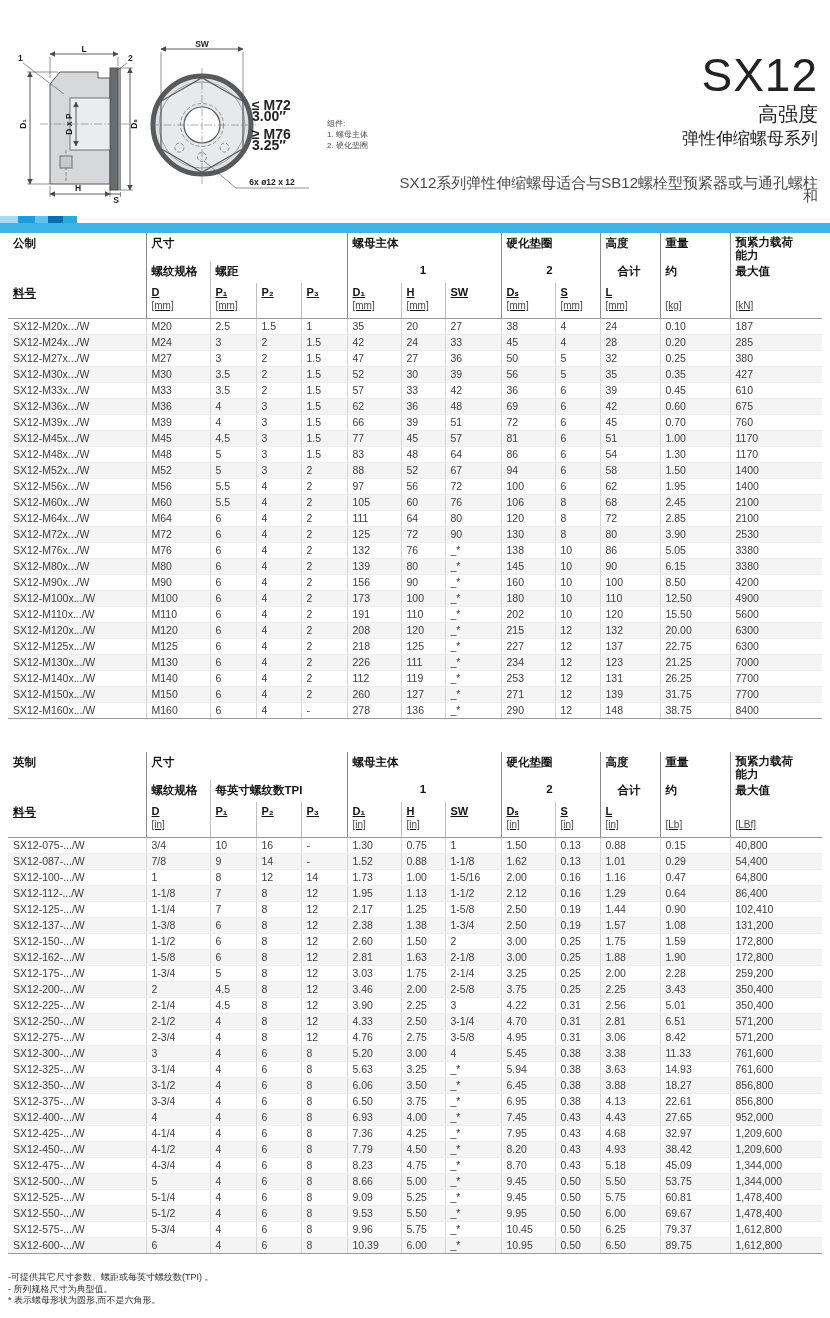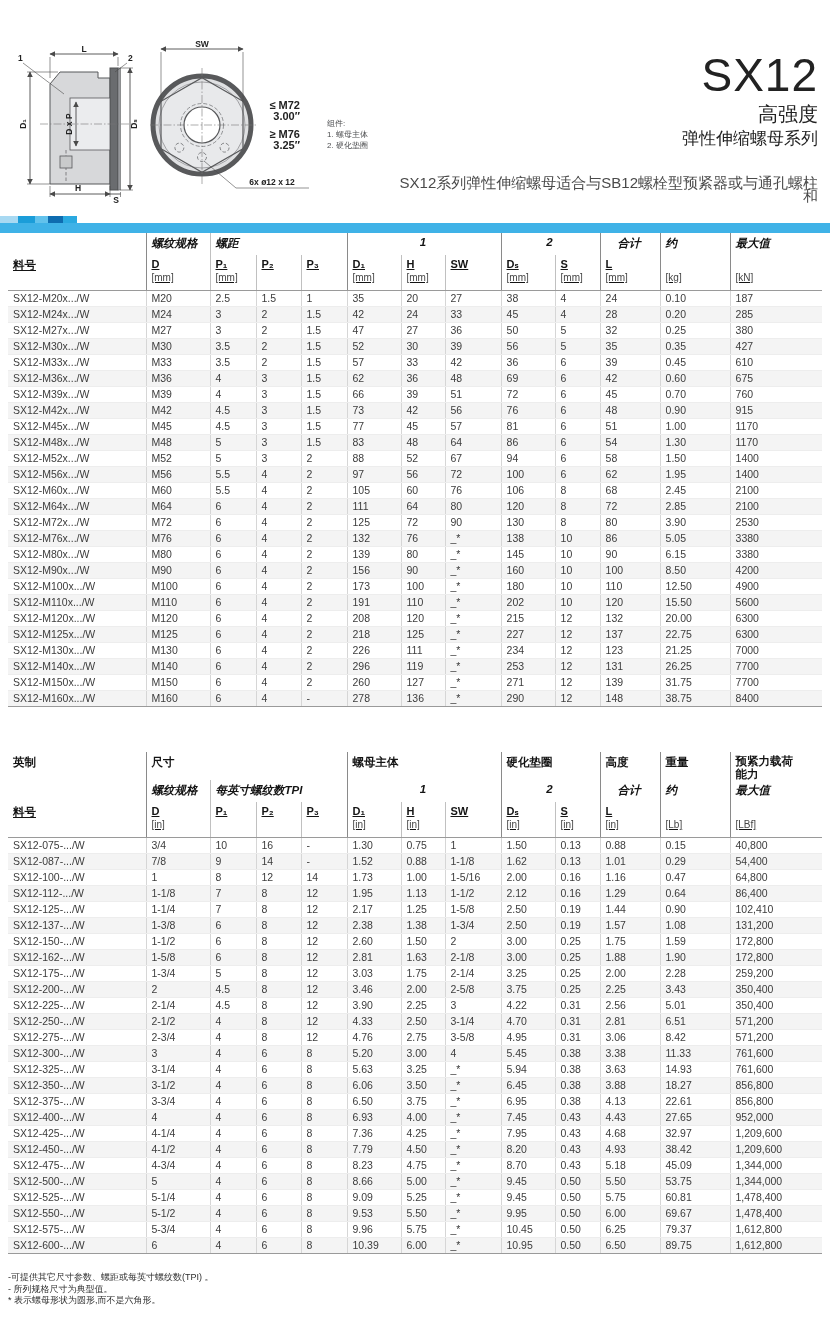--- a/index.html
+++ b/index.html
@@ -16,39 +16,39 @@
   .brand .desc { margin-top:24px; font-size:15px; line-height:13px; color:#4a4a4a; }
 
   
   svg text { font-weight:bold; fill:#222; font-size:8.5px; font-family:"Liberation Sans","DejaVu Sans",sans-serif; }
   .dim   { stroke:#4a4a4a; stroke-width:0.9; fill:none; }
   .thin  { stroke:#4a4a4a; stroke-width:0.6; fill:none; }
   .cline { stroke:#777; stroke-width:0.6; stroke-dasharray:8 2 1.5 2; fill:none; }
   .dash  { stroke:#6a6b6d; stroke-width:0.8; stroke-dasharray:3.5 2; fill:none; }
   .side-view  { position:absolute; left:14px; top:44px; }
   .front-view { position:absolute; left:146px; top:40px; }
-  .size-note { position:absolute; left:252px; top:100px; width:48px; text-align:right;
-               font-size:11px; font-weight:bold; line-height:11px; color:#222; }
+  .size-note { position:absolute; left:252px; top:100px; width:48px; 
+               font-size:14px; font-weight:bold; line-height:11px; color:#222; }
   .size-note .gap { height:7px; }
   .legend { position:absolute; left:327px; top:118px; font-size:8px; line-height:11px; color:#4d4e50; }
 
   
   .top-strip { position:absolute; left:0; top:216px; height:7px; width:830px; font-size:0; }
   .top-strip .bar-seg { display:inline-block; height:7px; vertical-align:top; }
   .seg0{width:18px;background:#a8d9f2}.seg1{width:17px;background:#1b9dd9}
   .seg2{width:13px;background:#62c2ec}.seg3{width:15px;background:#0e6cb0}
   .seg4{width:14px;background:#2aa9e0}
   .top-bar { position:absolute; left:0; top:223px; height:10px; width:830px; background:#3fb2e7; }
 
   
   .spec-table { position:absolute; left:8px; width:814px; border-collapse:collapse; table-layout:fixed; }
   .spec-table th, .spec-table td { margin:0; overflow:hidden; white-space:nowrap; }
   .spec-table thead th { text-align:left; vertical-align:top; font-size:11.5px; color:#141414; padding:3px 2px 0 5px; }
   .row-a th { height:23px; }
-  .row-b th { height:19px;font-style:italic; }
+  .row-b th { height:19px; }
   .row-c th { height:32px; border-bottom:1px solid #9a9a9a;text-decoration:underline; }
   .gsep { border-left:1px solid #8a8a8a; }
   .ssep { border-left:1px solid #c0c0c0; }
   .ctr  { text-align:center !important; padding-left:0 !important; }
   .preload { white-space:pre-line !important; line-height:12.5px; }
   .cl { font-weight:bold; font-size:11px; line-height:12px; min-height:12px; }
   .cu { font-weight:normal; font-size:10px; line-height:11px; color:#454545; margin-top:2px; }
   .spec-table tbody td {
     font-size:10.5px; font-weight:normal; color:#3c3c3c; line-height:11px;
     padding:2px 0 2px 5px; border-bottom:1px solid #ededed;
@@ -182,20 +182,30 @@
       <col style="width:54px">
         <col style="width:44px">
         <col style="width:56px">
         <col style="width:54px">
         <col style="width:45px">
       <col style="width:60px">
         <col style="width:70px">
         <col style="width:92px">
     </colgroup>
     <thead>
+      <tr class="row-a">
+        <th>公制</th>
+        <th class="gsep" colspan="4">尺寸</th>
+        <th class="gsep" colspan="3">螺母主体</th>
+        <th class="gsep" colspan="2">硬化垫圈</th>
+        <th class="gsep">高度</th>
+        <th class="gsep">重量</th>
+        <th class="gsep preload">预紧力载荷
+能力</th>
+      </tr>
       <tr class="row-b">
         <th></th>
         <th class="gsep">螺纹规格</th>
         <th class="ssep" colspan="3">螺距</th>
         <th class="gsep ctr" colspan="3">1</th>
         <th class="gsep ctr" colspan="2">2</th>
         <th class="gsep ctr">合计</th>
         <th class="gsep">约</th>
         <th class="gsep">最大值</th>
       </tr>
@@ -351,35 +361,20 @@
           <td>66</td>
           <td>39</td>
           <td>51</td>
           <td>72</td>
           <td>6</td>
           <td>45</td>
           <td>0.70</td>
           <td>760</td>
         </tr>
         <tr>
-          <td>SX12-M42x.../W</td>
-          <td>M42</td>
-          <td>4.5</td>
-          <td>3</td>
-          <td>1.5</td>
-          <td>73</td>
-          <td>42</td>
-          <td>56</td>
-          <td>76</td>
-          <td>6</td>
-          <td>48</td>
-          <td>0.90</td>
-          <td>915</td>
-        </tr>
-        <tr>
           <td>SX12-M45x.../W</td>
           <td>M45</td>
           <td>4.5</td>
           <td>3</td>
           <td>1.5</td>
           <td>77</td>
           <td>45</td>
           <td>57</td>
           <td>81</td>
           <td>6</td>
@@ -596,21 +591,21 @@
           <td>123</td>
           <td>21.25</td>
           <td>7000</td>
         </tr>
         <tr>
           <td>SX12-M140x.../W</td>
           <td>M140</td>
           <td>6</td>
           <td>4</td>
           <td>2</td>
-          <td>296</td>
+          <td>112</td>
           <td>119</td>
           <td>_*</td>
           <td>253</td>
           <td>12</td>
           <td>131</td>
           <td>26.25</td>
           <td>7700</td>
         </tr>
         <tr>
           <td>SX12-M150x.../W</td>

